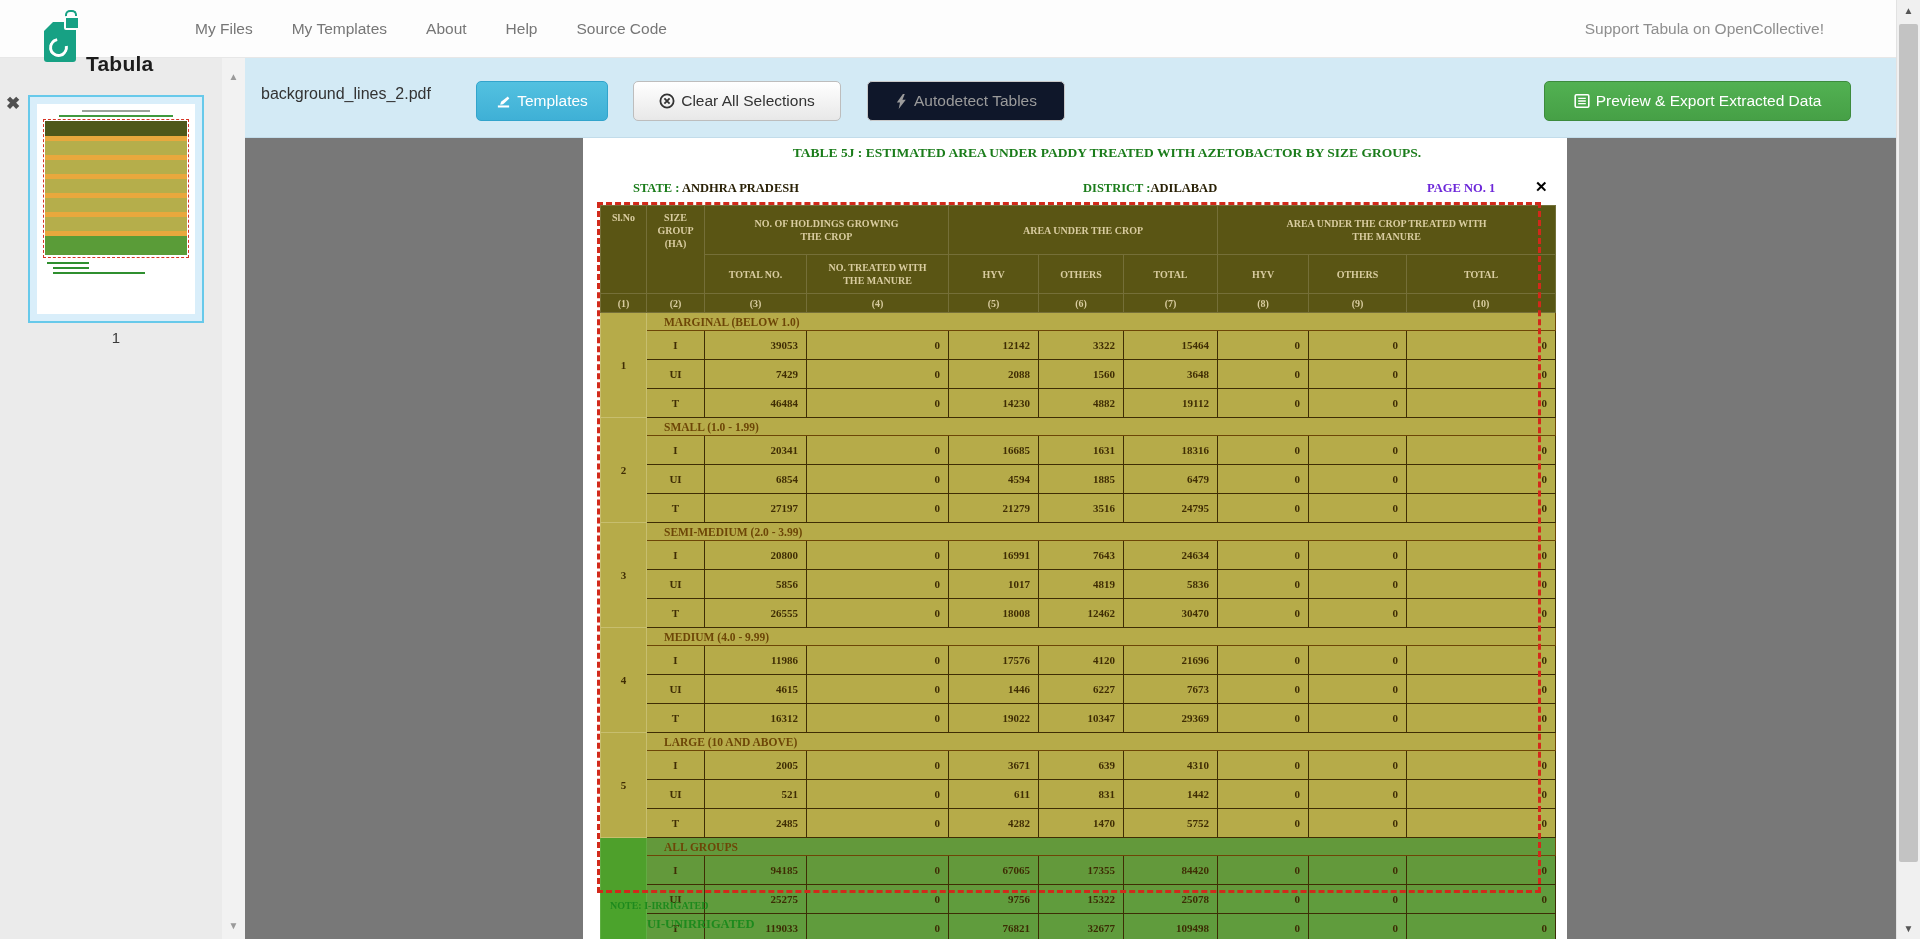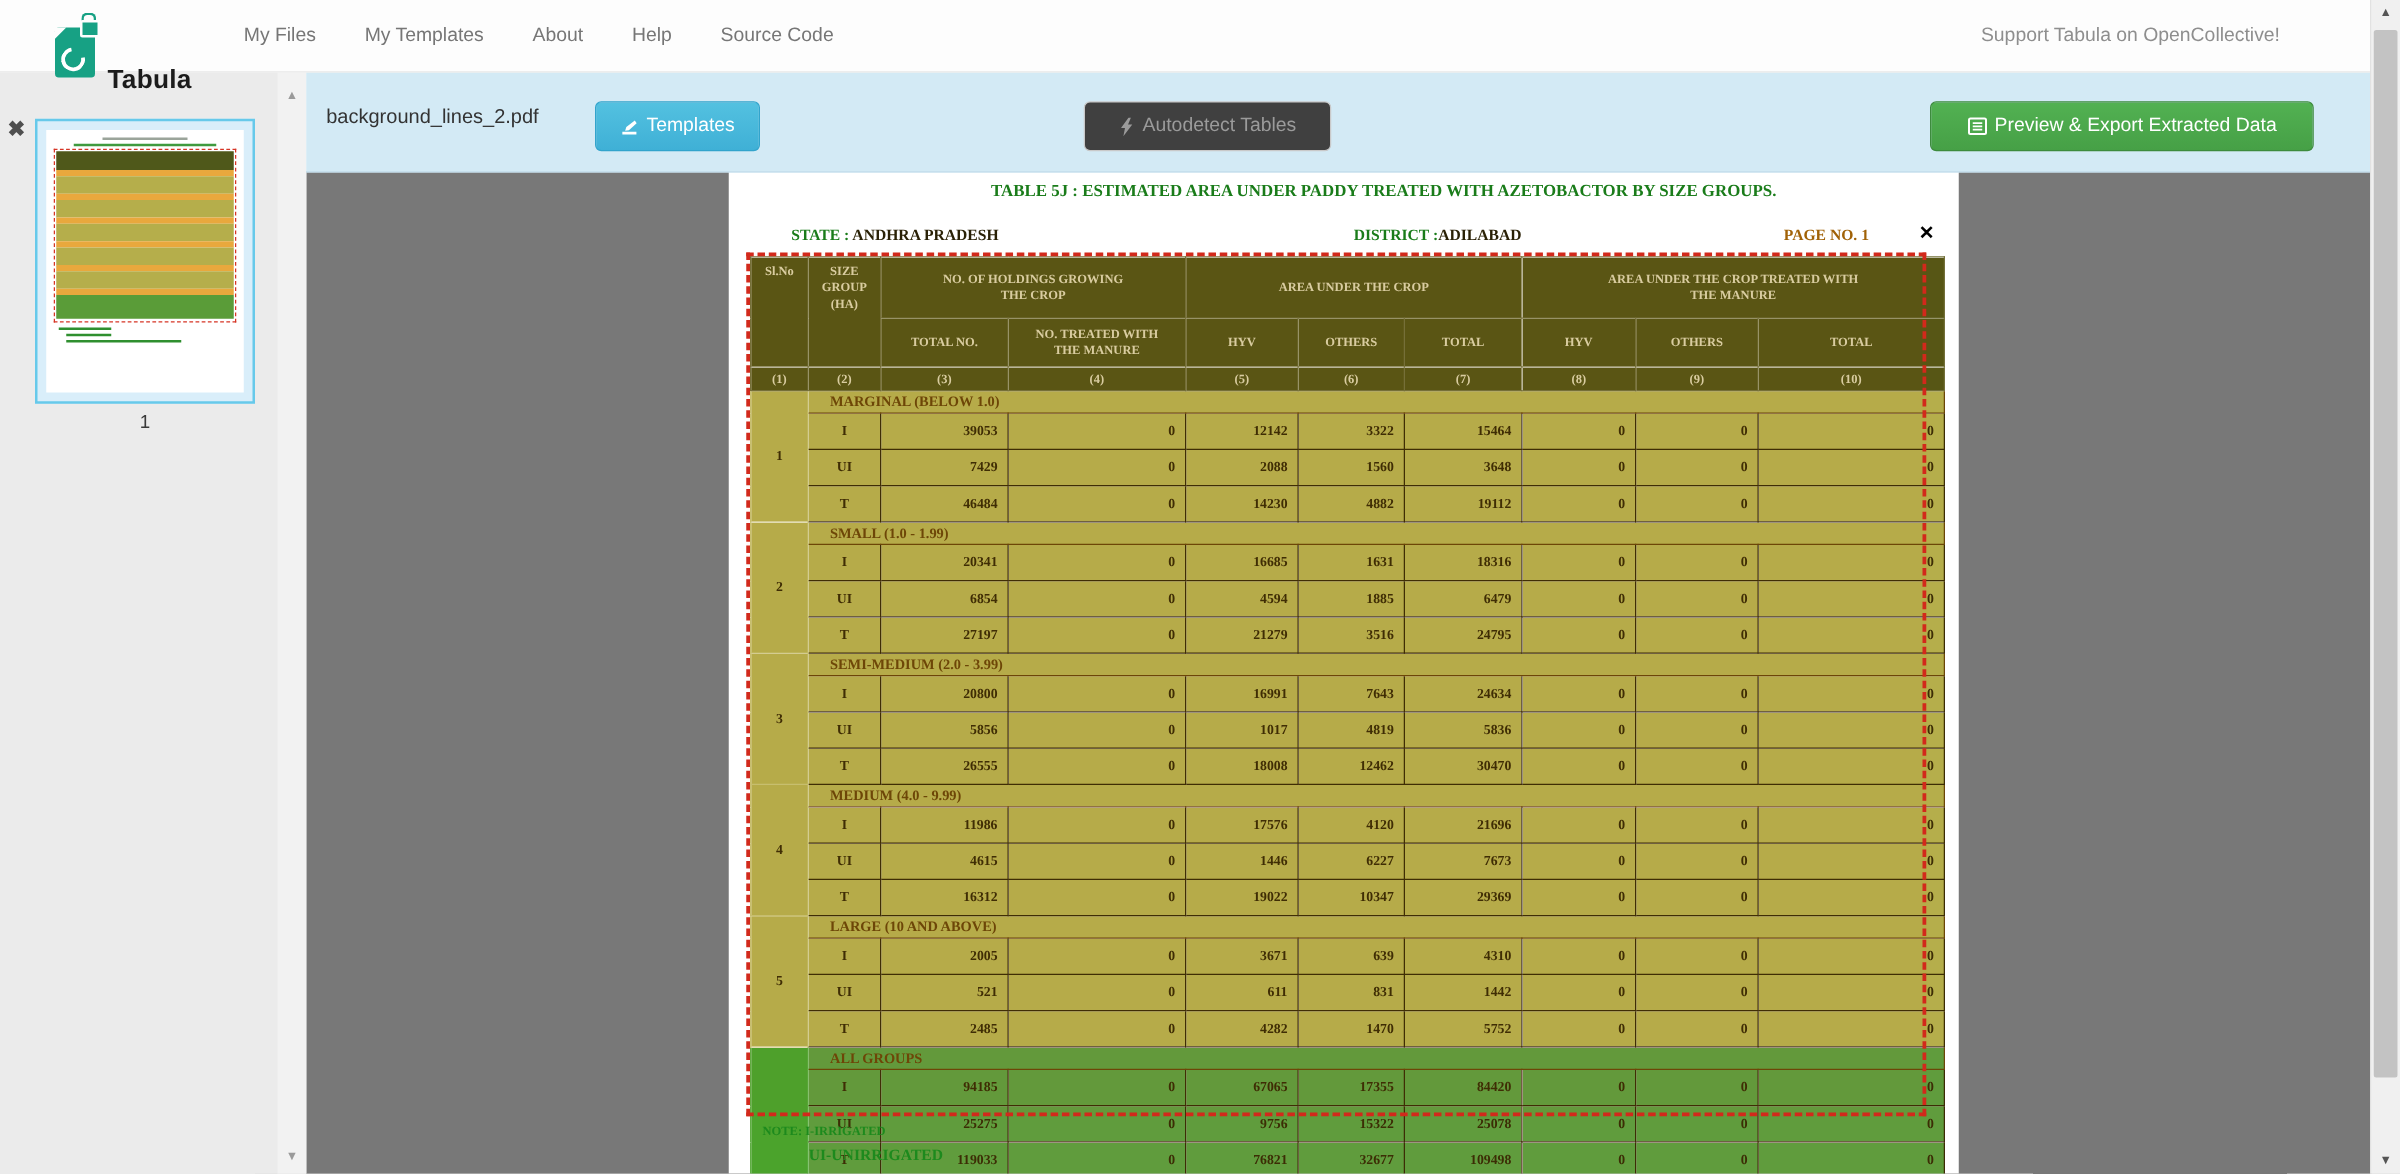--- a/index.html
+++ b/index.html
@@ -18,21 +18,21 @@
   #nav-menu{position:absolute;left:195px;top:0;height:57px;display:flex;align-items:center;gap:39px;}
   .nav-item{font-size:15.5px;color:#767676;cursor:pointer;white-space:nowrap;}
   #nav-support{position:absolute;right:96px;top:0;height:57px;display:flex;align-items:center;font-size:15.5px;color:#8e8e8e;}
 
   
   #toolbar{position:absolute;left:245px;top:57px;width:1652px;height:80px;background:#d3eaf5;border-bottom:1px solid #c2dcea;z-index:4;}
   #filename{position:absolute;left:16px;top:28px;font-size:16px;color:#333;}
   .btn{position:absolute;top:24px;height:40px;border-radius:5px;display:flex;align-items:center;justify-content:center;gap:6px;font-size:15.5px;box-sizing:border-box;cursor:pointer;white-space:nowrap;}
   #btn-templates{left:231px;width:132px;background:linear-gradient(#53c1e0,#3fb0d6);border:1px solid #32a4cc;color:#fff;}
   #btn-clear{left:388px;width:208px;background:linear-gradient(#ffffff,#e8e8e8);border:1px solid #bdbdbd;color:#333;}
-  #btn-autodetect{left:622px;width:198px;background:#404040;border:1px solid #c9c9c9;color:#9b9b9b;cursor:default;}
+  #btn-autodetect{left:622px;width:198px;background:#0f172a;border:1px solid #c9c9c9;color:#9b9b9b;cursor:default;}
   #btn-export{left:1299px;width:307px;background:linear-gradient(#52b152,#46a046);border:1px solid #3d8b3d;color:#fff;}
   .btn svg{display:block;}
 
   
   #sidebar{position:absolute;left:0;top:57px;width:245px;height:882px;background:#ebebeb;z-index:3;}
   #sidebar-scroll{position:absolute;right:0;top:0;width:23px;height:882px;background:#f2f2f2;}
   .sb-arrow{position:absolute;left:0;width:23px;text-align:center;font-size:10px;color:#9a9a9a;cursor:pointer;}
   #thumb-close{position:absolute;left:6px;top:38px;font-size:17px;font-weight:bold;color:#4f4f4f;cursor:pointer;line-height:1;}
   #thumb-box{position:absolute;left:28px;top:38px;width:176px;height:228px;background:#d9eefa;border:2px solid #67c9ea;box-sizing:border-box;cursor:pointer;}
   #thumb-page{position:absolute;left:7px;top:7px;width:158px;height:210px;background:#ffffff;}
@@ -44,21 +44,21 @@
   .mini-rows.green{background:#5a9c38;}
   #mini-sel{position:absolute;left:-2px;top:-2px;width:144px;height:137px;border:1.5px dashed #d63425;}
   #page-num{position:absolute;left:28px;top:272px;width:176px;text-align:center;font-size:15px;color:#3a3a3a;}
 
   
   #main{position:absolute;left:245px;top:137px;width:1652px;height:802px;background:#787878;overflow:hidden;}
   #pdf-page{position:absolute;left:338px;top:0;width:984px;height:802px;background:#ffffff;font-family:"Liberation Serif",serif;}
   #pdf-title{position:absolute;left:0;top:8px;width:984px;text-align:center;font-size:13.5px;font-weight:bold;color:#1a7c1a;padding-left:32px;}
   .meta{position:absolute;top:44px;font-size:12.5px;font-weight:bold;white-space:nowrap;}
   .meta .lab{color:#1a7c1a;} .meta .val{color:#2a2106;}
-  #meta-state{left:50px;} #meta-district{left:500px;} #meta-pageno{left:844px;color:#a16207;}
+  #meta-state{left:50px;} #meta-district{left:500px;} #meta-pageno{left:844px;color:#6d28d9;}
   #sel-close{position:absolute;left:952px;top:42px;font-size:15px;font-weight:bold;color:#000;cursor:pointer;font-family:"Liberation Sans",sans-serif;line-height:1;}
 
   
   #pdf-table-wrap{position:absolute;left:17px;top:68px;}
   table.pdf{border-collapse:collapse;table-layout:fixed;width:955px;font-family:"Liberation Serif",serif;font-weight:bold;}
   table.pdf th,table.pdf td{border:1px solid;overflow:hidden;}
   table.pdf thead th{background:#575615;color:#d9d0a4;border-color:#73713a;font-size:10px;line-height:1.3;white-space:pre-line;vertical-align:middle;text-align:center;padding:1px 1px;}
   .hr1 th{height:46px;} .hr2 th{height:36px;} .hrn th{height:16px;font-size:9.5px;}
   .va-top{vertical-align:top !important;padding-top:5px !important;}
   td.band{background:#e9a83d;border-color:#dda039;color:#6b4708;font-size:11.5px;text-align:left;padding:0 0 0 17px;height:17px;}
@@ -110,20 +110,29 @@
   <div id="toolbar">
     <div id="filename">background_lines_2.pdf</div>
     <div class="btn" id="btn-templates">
       <span>
         <svg width="15" height="15" viewBox="0 0 16 16">
             <path fill="#fff" d="M2 12.2h12v2.2H2z"></path>
             <path fill="#fff" d="M12.6 2.6l1.6 2.2-6.6 6-3.2.6 1-3.2z"></path>
           </svg>
       </span>
       <span>Templates</span>
+    </div>
+    <div class="btn" id="btn-clear">
+      <span>
+        <svg width="16" height="16" viewBox="0 0 16 16">
+            <circle cx="8" cy="8" r="6.6" fill="none" stroke="#333" stroke-width="1.8"></circle>
+            <path d="M5.4 5.4l5.2 5.2M10.6 5.4l-5.2 5.2" stroke="#333" stroke-width="1.8"></path>
+          </svg>
+      </span>
+      <span>Clear All Selections</span>
     </div>
     <div class="btn" id="btn-autodetect">
       <span>
         <svg width="13" height="15" viewBox="0 0 12 16">
             <path fill="#9b9b9b" d="M7.5 0L1 9h3.4L3 16l7.6-10H7L9.5 0z"></path>
           </svg>
       </span>
       <span>Autodetect Tables</span>
     </div>
     <div class="btn" id="btn-export">

